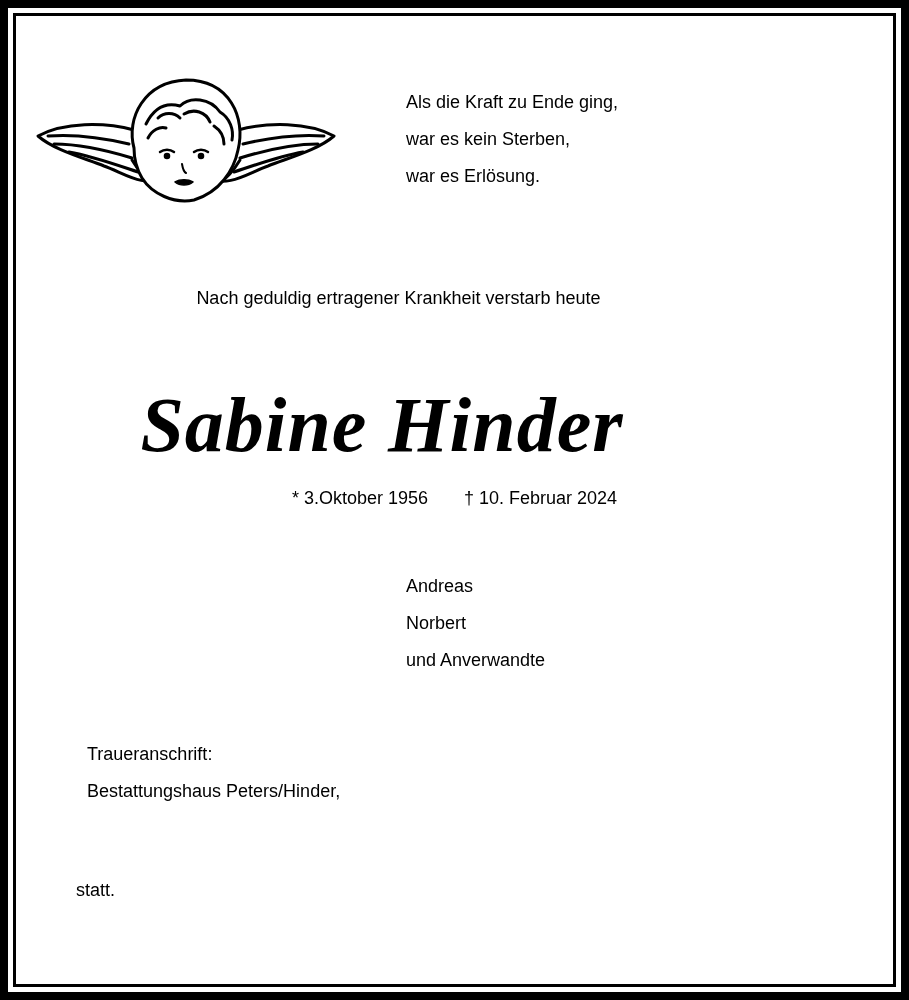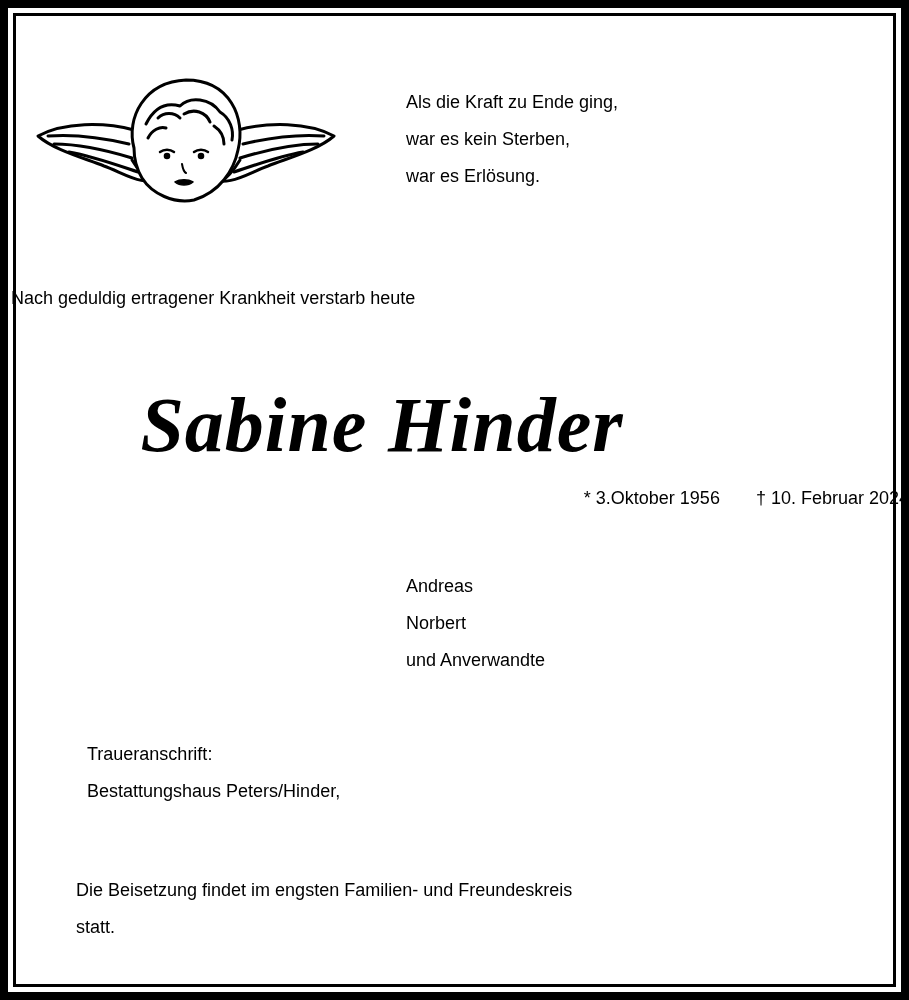--- a/index.html
+++ b/index.html
@@ -7,27 +7,27 @@
   .frame-outer {
     position: absolute; left: 0; top: 0; width: 909px; height: 1000px;
     box-sizing: border-box; border: 8px solid #000; background: #fff;
   }
   .frame-inner {
     position: absolute; left: 13px; top: 13px; right: 13px; bottom: 13px;
     border: 3px solid #000; background: #fff;
   }
   .txt { position: absolute; font-family: "Liberation Sans", sans-serif; color: #000; font-size: 18px; line-height: 37px; white-space: nowrap; }
   .poem { left: 406px; top: 84px; }
-  .intro { left: 11px; width: 797px; top: 280px; }
+  .intro { left: 0; width: 797px; top: 280px; text-align: center; }
   .name {
     position: absolute; left: 0; width: 764px; top: 380px; text-align: center;
     font-family: "Liberation Serif", serif; font-style: italic; font-weight: bold;
     font-size: 78px; line-height: 90px; color: #000; letter-spacing: 1px;
   }
-  .dates { left: 0; width: 909px; top: 480px; text-align: right; }
+  .dates { left: 0; width: 909px; top: 480px; text-align: center; }
   .dates .sep { display: inline-block; width: 36px; }
   .mourners { left: 406px; top: 568px; }
   .address { left: 87px; top: 736px; }
   .burial { left: 76px; top: 872px; }
   .line { display: block; }
   .angel { position: absolute; left: 34px; top: 78px; width: 304px; height: 130px; }
 </style>
 </head>
 <body>
 
@@ -84,15 +84,14 @@
   <span class="line">Norbert</span>
   <span class="line">und Anverwandte</span>
 </div>
 
 <div class="txt address">
   <span class="line">Traueranschrift:</span>
   <span class="line">Bestattungshaus Peters/Hinder,</span>
 </div>
 
 <div class="txt burial">
-  <span class="line">Die Beisetzung findet im engsten Familien- und Freundeskreis</span>
   <span class="line">statt.</span>
 </div>
 
 </body></html>

